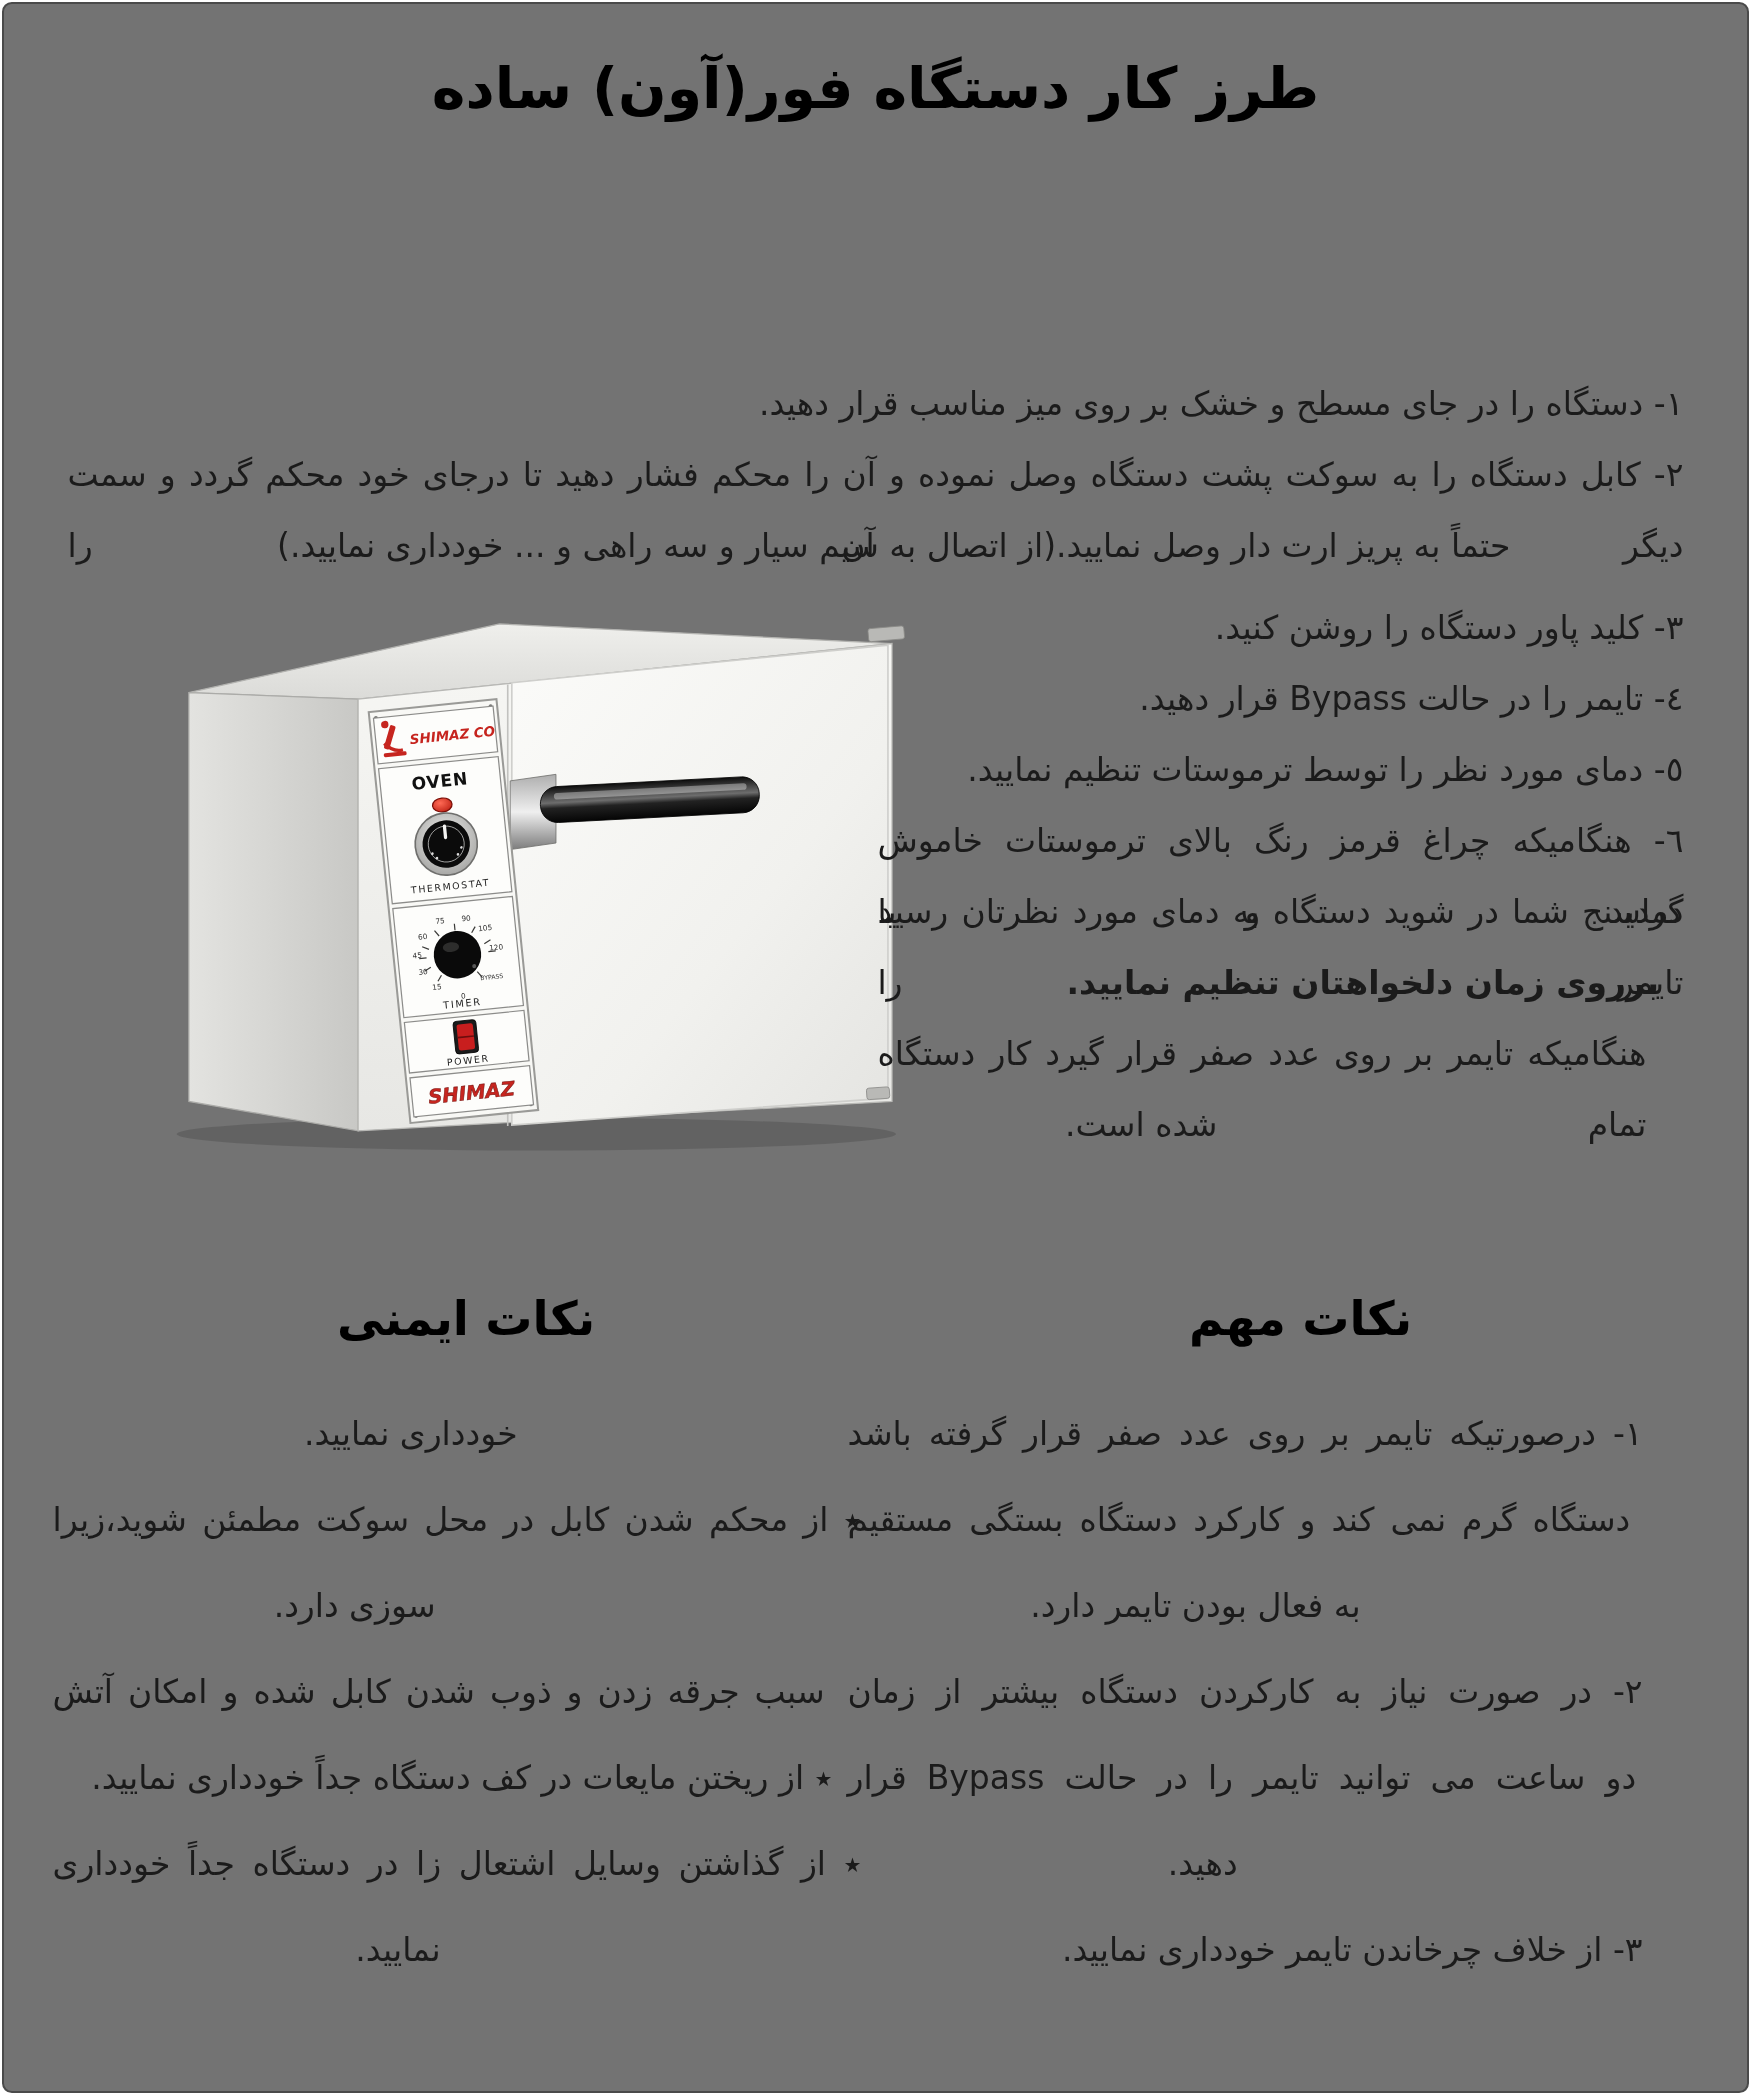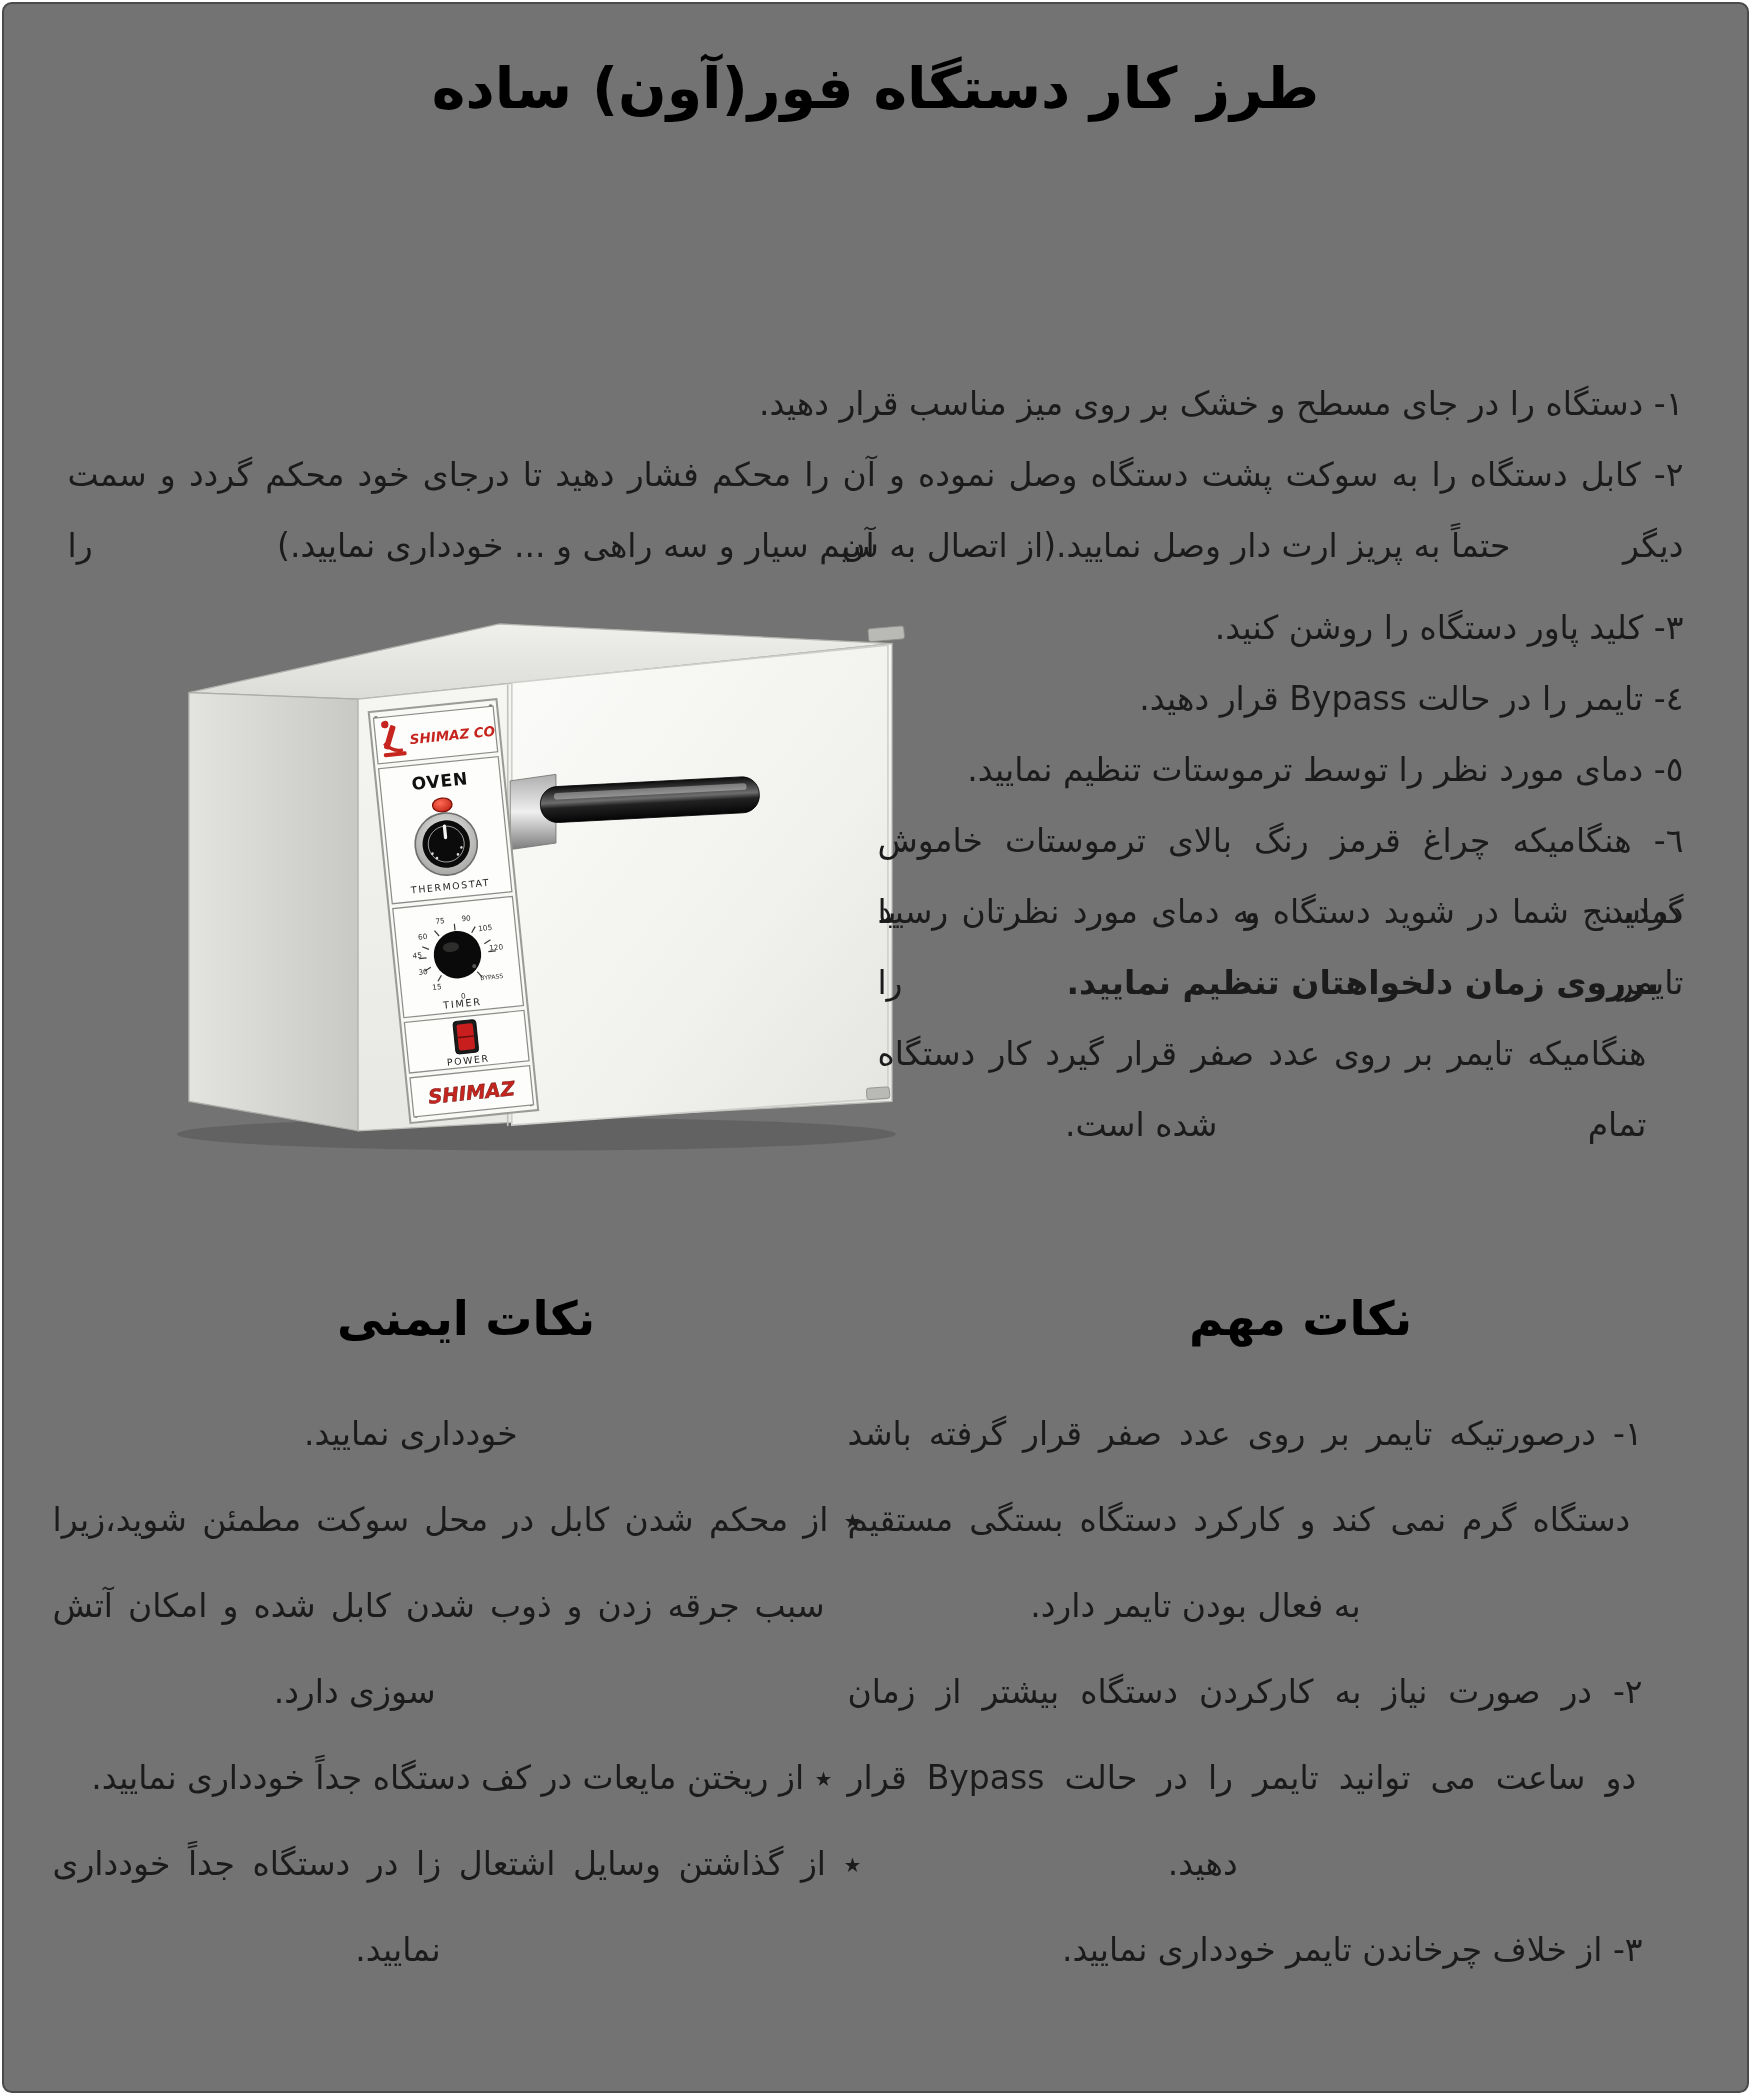--- a/index.html
+++ b/index.html
@@ -180,22 +180,22 @@
     <span class="ln fill" style="padding-right:37px;">هنگامیکه تایمر بر روی عدد صفر قرار گیرد کار دستگاه تمام</span>
     <span class="ln" style="padding-right:466px;">شده است.</span>
   </div>
 
   <div class="sec-head left">نکات ایمنی</div>
   <div class="sec-head right">نکات مهم</div>
 
   <div class="col safety rtl">
     <span class="ln" style="padding-right:344px;">خودداری نمایید.</span>
     <span class="ln fill">٭ از محکم شدن کابل در محل سوکت مطمئن شوید،زیرا</span>
+    <span class="ln" style="padding-right:426px;">سوزی دارد.</span>
     <span class="ln fill" style="padding-right:37px;">سبب جرقه زدن و ذوب شدن کابل شده و امکان آتش</span>
-    <span class="ln" style="padding-right:426px;">سوزی دارد.</span>
     <span class="ln" style="padding-right:29px;">٭ از ریختن مایعات در کف دستگاه جداً خودداری نمایید.</span>
     <span class="ln fill">٭ از گذاشتن وسایل اشتعال زا در دستگاه جداً خودداری</span>
     <span class="ln" style="padding-right:421px;">نمایید.</span>
   </div>
 
   <div class="col important rtl">
     <span class="ln fill">۱- درصورتیکه تایمر بر روی عدد صفر قرار گرفته باشد</span>
     <span class="ln fill" style="padding-right:12.3px;">دستگاه گرم نمی کند و کارکرد دستگاه بستگی مستقیم</span>
     <span class="ln" style="padding-right:282px;">به فعال بودن تایمر دارد.</span>
     <span class="ln fill">۲- در صورت نیاز به کارکردن دستگاه بیشتر از زمان</span>

